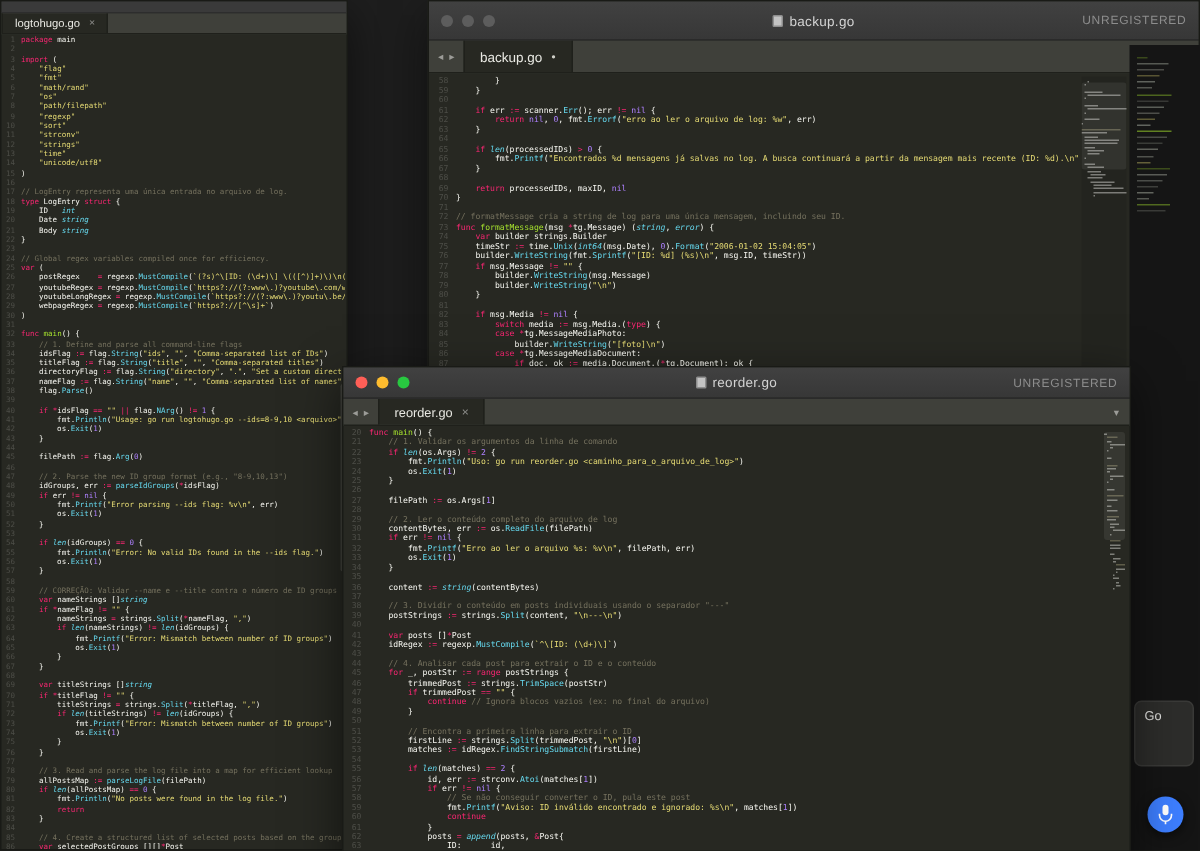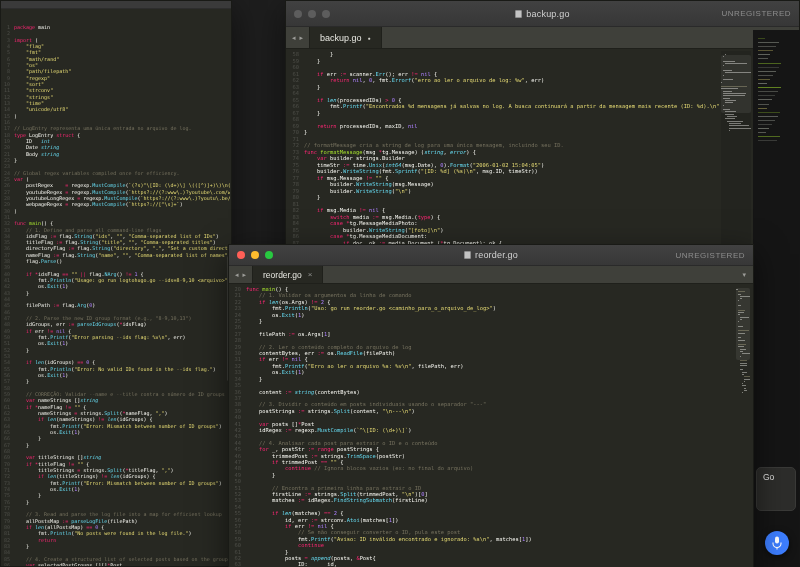--- a/index.html
+++ b/index.html
@@ -82,20 +82,26 @@
   .sb{height:1px;margin-bottom:3.1px;background:#8f9389}
   .go-box{position:absolute;left:3px;right:4px;bottom:56px;height:44px;background:#2d2d2b;border-radius:5px;border:1px solid #3a3a38}
   .go-box span{display:block;font-size:8.5px;color:#e2e2e0;padding:4px 0 0 6px}
   .mic-button{position:absolute;left:50%;transform:translateX(-50%);bottom:12px;width:24px;height:24px;border-radius:50%;background:var(--mic,#3d7eff);display:flex;align-items:center;justify-content:center;box-shadow:0 2px 7px rgba(0,0,0,.55)}
 </style>
 </head>
 <body>
 
 <div class="window win-log">
   <div class="titlebar-remnant"></div>
+  <div class="tabbar">
+    <div class="tab">
+      <span>logtohugo.go</span>
+      <span class="close">×</span>
+    </div>
+  </div>
   <div class="code"><div class="cl"><span class="ln">1</span><span class="lt"><span class="k">package</span> main</span></div><div class="cl"><span class="ln">2</span><span class="lt">&nbsp;</span></div><div class="cl"><span class="ln">3</span><span class="lt"><span class="k">import</span> (</span></div><div class="cl"><span class="ln">4</span><span class="lt">    <span class="s">"flag"</span></span></div><div class="cl"><span class="ln">5</span><span class="lt">    <span class="s">"fmt"</span></span></div><div class="cl"><span class="ln">6</span><span class="lt">    <span class="s">"math/rand"</span></span></div><div class="cl"><span class="ln">7</span><span class="lt">    <span class="s">"os"</span></span></div><div class="cl"><span class="ln">8</span><span class="lt">    <span class="s">"path/filepath"</span></span></div><div class="cl"><span class="ln">9</span><span class="lt">    <span class="s">"regexp"</span></span></div><div class="cl"><span class="ln">10</span><span class="lt">    <span class="s">"sort"</span></span></div><div class="cl"><span class="ln">11</span><span class="lt">    <span class="s">"strconv"</span></span></div><div class="cl"><span class="ln">12</span><span class="lt">    <span class="s">"strings"</span></span></div><div class="cl"><span class="ln">13</span><span class="lt">    <span class="s">"time"</span></span></div><div class="cl"><span class="ln">14</span><span class="lt">    <span class="s">"unicode/utf8"</span></span></div><div class="cl"><span class="ln">15</span><span class="lt">)</span></div><div class="cl"><span class="ln">16</span><span class="lt">&nbsp;</span></div><div class="cl"><span class="ln">17</span><span class="lt"><span class="c">// LogEntry representa uma única entrada no arquivo de log.</span></span></div><div class="cl"><span class="ln">18</span><span class="lt"><span class="k">type</span> LogEntry <span class="k">struct</span> {</span></div><div class="cl"><span class="ln">19</span><span class="lt">    ID   <span class="t">int</span></span></div><div class="cl"><span class="ln">20</span><span class="lt">    Date <span class="t">string</span></span></div><div class="cl"><span class="ln">21</span><span class="lt">    Body <span class="t">string</span></span></div><div class="cl"><span class="ln">22</span><span class="lt">}</span></div><div class="cl"><span class="ln">23</span><span class="lt">&nbsp;</span></div><div class="cl"><span class="ln">24</span><span class="lt"><span class="c">// Global regex variables compiled once for efficiency.</span></span></div><div class="cl"><span class="ln">25</span><span class="lt"><span class="k">var</span> (</span></div><div class="cl"><span class="ln">26</span><span class="lt">    postRegex    <span class="o">=</span> regexp.<span class="f">MustCompile</span>(<span class="s">`(?s)^\[ID: (\d+)\] \(([^)]+)\)\n(.*)$`</span>)</span></div><div class="cl"><span class="ln">27</span><span class="lt">    youtubeRegex <span class="o">=</span> regexp.<span class="f">MustCompile</span>(<span class="s">`https?://(?:www\.)?youtube\.com/watch\?v=([\w-]+)`</span>)</span></div><div class="cl"><span class="ln">28</span><span class="lt">    youtubeLongRegex <span class="o">=</span> regexp.<span class="f">MustCompile</span>(<span class="s">`https?://(?:www\.)?youtu\.be/([\w-]+)`</span>)</span></div><div class="cl"><span class="ln">29</span><span class="lt">    webpageRegex <span class="o">=</span> regexp.<span class="f">MustCompile</span>(<span class="s">`https?://[^\s]+`</span>)</span></div><div class="cl"><span class="ln">30</span><span class="lt">)</span></div><div class="cl"><span class="ln">31</span><span class="lt">&nbsp;</span></div><div class="cl"><span class="ln">32</span><span class="lt"><span class="k">func</span> <span class="d">main</span>() {</span></div><div class="cl"><span class="ln">33</span><span class="lt">    <span class="c">// 1. Define and parse all command-line flags</span></span></div><div class="cl"><span class="ln">34</span><span class="lt">    idsFlag <span class="o">:=</span> flag.<span class="f">String</span>(<span class="s">"ids"</span>, <span class="s">""</span>, <span class="s">"Comma-separated list of IDs"</span>)</span></div><div class="cl"><span class="ln">35</span><span class="lt">    titleFlag <span class="o">:=</span> flag.<span class="f">String</span>(<span class="s">"title"</span>, <span class="s">""</span>, <span class="s">"Comma-separated titles"</span>)</span></div><div class="cl"><span class="ln">36</span><span class="lt">    directoryFlag <span class="o">:=</span> flag.<span class="f">String</span>(<span class="s">"directory"</span>, <span class="s">"."</span>, <span class="s">"Set a custom directory"</span>)</span></div><div class="cl"><span class="ln">37</span><span class="lt">    nameFlag <span class="o">:=</span> flag.<span class="f">String</span>(<span class="s">"name"</span>, <span class="s">""</span>, <span class="s">"Comma-separated list of names"</span>)</span></div><div class="cl"><span class="ln">38</span><span class="lt">    flag.<span class="f">Parse</span>()</span></div><div class="cl"><span class="ln">39</span><span class="lt">&nbsp;</span></div><div class="cl"><span class="ln">40</span><span class="lt">    <span class="k">if</span> <span class="o">*</span>idsFlag <span class="o">==</span> <span class="s">""</span> <span class="o">||</span> flag.<span class="f">NArg</span>() <span class="o">!=</span> <span class="n">1</span> {</span></div><div class="cl"><span class="ln">41</span><span class="lt">        fmt.<span class="f">Println</span>(<span class="s">"Usage: go run logtohugo.go --ids=8-9,10 &lt;arquivo&gt;"</span>)</span></div><div class="cl"><span class="ln">42</span><span class="lt">        os.<span class="f">Exit</span>(<span class="n">1</span>)</span></div><div class="cl"><span class="ln">43</span><span class="lt">    }</span></div><div class="cl"><span class="ln">44</span><span class="lt">&nbsp;</span></div><div class="cl"><span class="ln">45</span><span class="lt">    filePath <span class="o">:=</span> flag.<span class="f">Arg</span>(<span class="n">0</span>)</span></div><div class="cl"><span class="ln">46</span><span class="lt">&nbsp;</span></div><div class="cl"><span class="ln">47</span><span class="lt">    <span class="c">// 2. Parse the new ID group format (e.g., "8-9,10,13")</span></span></div><div class="cl"><span class="ln">48</span><span class="lt">    idGroups, err <span class="o">:=</span> <span class="f">parseIdGroups</span>(<span class="o">*</span>idsFlag)</span></div><div class="cl"><span class="ln">49</span><span class="lt">    <span class="k">if</span> err <span class="o">!=</span> <span class="n">nil</span> {</span></div><div class="cl"><span class="ln">50</span><span class="lt">        fmt.<span class="f">Printf</span>(<span class="s">"Error parsing --ids flag: %v\n"</span>, err)</span></div><div class="cl"><span class="ln">51</span><span class="lt">        os.<span class="f">Exit</span>(<span class="n">1</span>)</span></div><div class="cl"><span class="ln">52</span><span class="lt">    }</span></div><div class="cl"><span class="ln">53</span><span class="lt">&nbsp;</span></div><div class="cl"><span class="ln">54</span><span class="lt">    <span class="k">if</span> <span class="t">len</span>(idGroups) <span class="o">==</span> <span class="n">0</span> {</span></div><div class="cl"><span class="ln">55</span><span class="lt">        fmt.<span class="f">Println</span>(<span class="s">"Error: No valid IDs found in the --ids flag."</span>)</span></div><div class="cl"><span class="ln">56</span><span class="lt">        os.<span class="f">Exit</span>(<span class="n">1</span>)</span></div><div class="cl"><span class="ln">57</span><span class="lt">    }</span></div><div class="cl"><span class="ln">58</span><span class="lt">&nbsp;</span></div><div class="cl"><span class="ln">59</span><span class="lt">    <span class="c">// CORREÇÃO: Validar --name e --title contra o número de ID groups</span></span></div><div class="cl"><span class="ln">60</span><span class="lt">    <span class="k">var</span> nameStrings []<span class="t">string</span></span></div><div class="cl"><span class="ln">61</span><span class="lt">    <span class="k">if</span> <span class="o">*</span>nameFlag <span class="o">!=</span> <span class="s">""</span> {</span></div><div class="cl"><span class="ln">62</span><span class="lt">        nameStrings <span class="o">=</span> strings.<span class="f">Split</span>(<span class="o">*</span>nameFlag, <span class="s">","</span>)</span></div><div class="cl"><span class="ln">63</span><span class="lt">        <span class="k">if</span> <span class="t">len</span>(nameStrings) <span class="o">!=</span> <span class="t">len</span>(idGroups) {</span></div><div class="cl"><span class="ln">64</span><span class="lt">            fmt.<span class="f">Printf</span>(<span class="s">"Error: Mismatch between number of ID groups"</span>)</span></div><div class="cl"><span class="ln">65</span><span class="lt">            os.<span class="f">Exit</span>(<span class="n">1</span>)</span></div><div class="cl"><span class="ln">66</span><span class="lt">        }</span></div><div class="cl"><span class="ln">67</span><span class="lt">    }</span></div><div class="cl"><span class="ln">68</span><span class="lt">&nbsp;</span></div><div class="cl"><span class="ln">69</span><span class="lt">    <span class="k">var</span> titleStrings []<span class="t">string</span></span></div><div class="cl"><span class="ln">70</span><span class="lt">    <span class="k">if</span> <span class="o">*</span>titleFlag <span class="o">!=</span> <span class="s">""</span> {</span></div><div class="cl"><span class="ln">71</span><span class="lt">        titleStrings <span class="o">=</span> strings.<span class="f">Split</span>(<span class="o">*</span>titleFlag, <span class="s">","</span>)</span></div><div class="cl"><span class="ln">72</span><span class="lt">        <span class="k">if</span> <span class="t">len</span>(titleStrings) <span class="o">!=</span> <span class="t">len</span>(idGroups) {</span></div><div class="cl"><span class="ln">73</span><span class="lt">            fmt.<span class="f">Printf</span>(<span class="s">"Error: Mismatch between number of ID groups"</span>)</span></div><div class="cl"><span class="ln">74</span><span class="lt">            os.<span class="f">Exit</span>(<span class="n">1</span>)</span></div><div class="cl"><span class="ln">75</span><span class="lt">        }</span></div><div class="cl"><span class="ln">76</span><span class="lt">    }</span></div><div class="cl"><span class="ln">77</span><span class="lt">&nbsp;</span></div><div class="cl"><span class="ln">78</span><span class="lt">    <span class="c">// 3. Read and parse the log file into a map for efficient lookup</span></span></div><div class="cl"><span class="ln">79</span><span class="lt">    allPostsMap <span class="o">:=</span> <span class="f">parseLogFile</span>(filePath)</span></div><div class="cl"><span class="ln">80</span><span class="lt">    <span class="k">if</span> <span class="t">len</span>(allPostsMap) <span class="o">==</span> <span class="n">0</span> {</span></div><div class="cl"><span class="ln">81</span><span class="lt">        fmt.<span class="f">Println</span>(<span class="s">"No posts were found in the log file."</span>)</span></div><div class="cl"><span class="ln">82</span><span class="lt">        <span class="k">return</span></span></div><div class="cl"><span class="ln">83</span><span class="lt">    }</span></div><div class="cl"><span class="ln">84</span><span class="lt">&nbsp;</span></div><div class="cl"><span class="ln">85</span><span class="lt">    <span class="c">// 4. Create a structured list of selected posts based on the groups</span></span></div><div class="cl"><span class="ln">86</span><span class="lt">    <span class="k">var</span> selectedPostGroups [][]<span class="o">*</span>Post</span></div></div>
   <div class="vscroll"></div>
 </div>
 
 <div class="window win-backup">
   <div class="titlebar">
     <div class="lights">
       <span class="light gray"></span>
       <span class="light gray"></span>
       <span class="light gray"></span>

